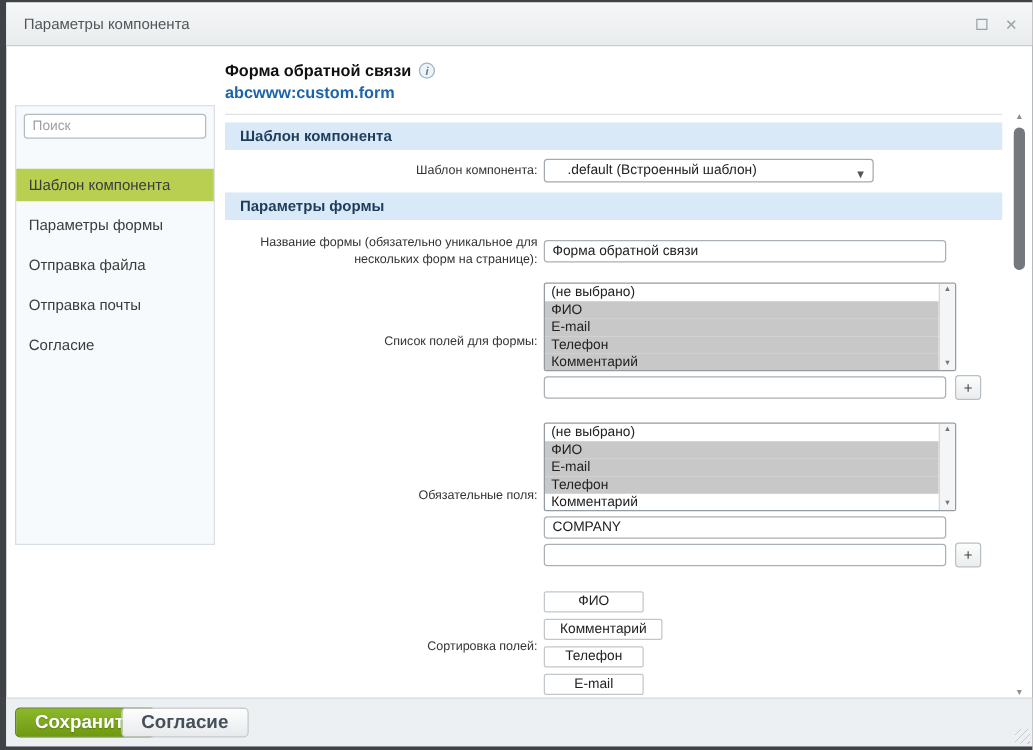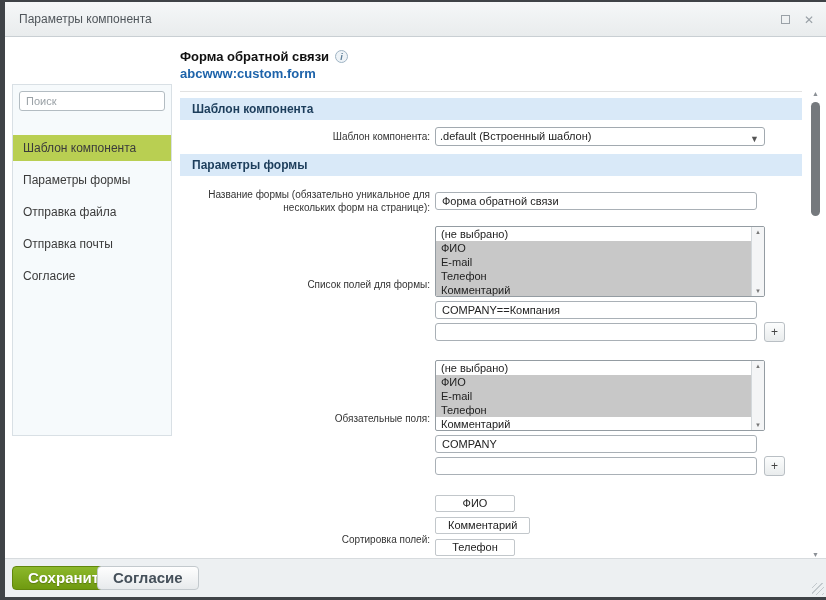--- a/index.html
+++ b/index.html
@@ -72,23 +72,23 @@
     font-size:10px; color:#333; line-height:13px; flex-shrink:0;
   }
   .row-template { margin-top:7px; }
   .row-template + .section-bar { margin-top:8px; }
   .row-name { margin-top:12px; }
   .row-fields { margin-top:12px; }
   .row-required { margin-top:18px; }
   .row-sort { margin-top:19px; }
   
   .fake-select {
-    position:relative; width:330px; height:19px;
+    position:relative; width:264px; height:19px;
     border:1px solid #a2aab0; border-radius:3px; background:#fff;
-    font-size:11px; line-height:17px; padding:0 20px 0 4px; color:#222;
+    font-size:11px; line-height:17px; padding:0 20px 0 18px; color:#222;
     cursor:pointer;
   }
   .fake-select .chev {
     position:absolute; right:5px; top:3px; font-size:9px; color:#555;
   }
   .text-input {
     width:322px; height:18px; border:1px solid #a9b0b6; border-radius:3px;
     font-family:"Liberation Sans",sans-serif; font-size:11px; padding:0 6px;
     color:#222; background:#fff; outline:none;
   }
@@ -226,23 +226,20 @@
             <div class="option selected">ФИО</div>
             <div class="option selected">E-mail</div>
             <div class="option selected">Телефон</div>
             <div class="option selected">Комментарий</div>
           </div>
           <div class="lb-scroll">
             <span class="arr">▲</span>
             <span class="arr">▼</span>
           </div>
         </div>
-        <div class="sub-row mt4">
-          <input class="text-input" type="text" value="COMPANY==Компания" style="">
-        </div>
         <div class="sub-row mt3">
           <input class="text-input" type="text" value="" style="">
           <div class="plus-btn">+</div>
         </div>
       </div>
     </div>
 
     <div class="row row-required">
       <div class="label">Обязательные поля:</div>
       <div class="group">

